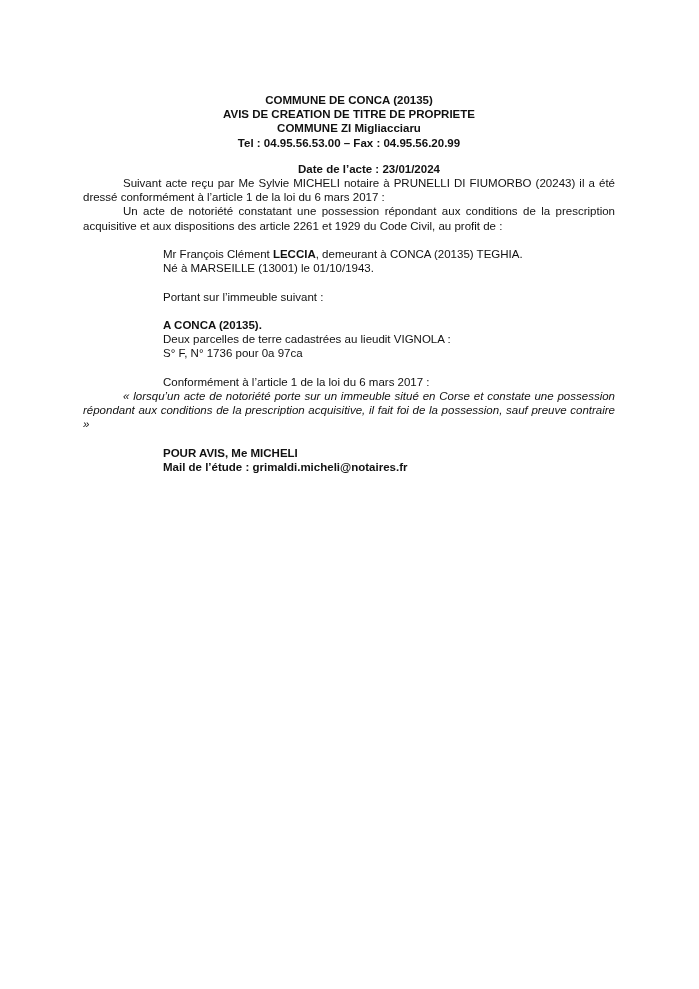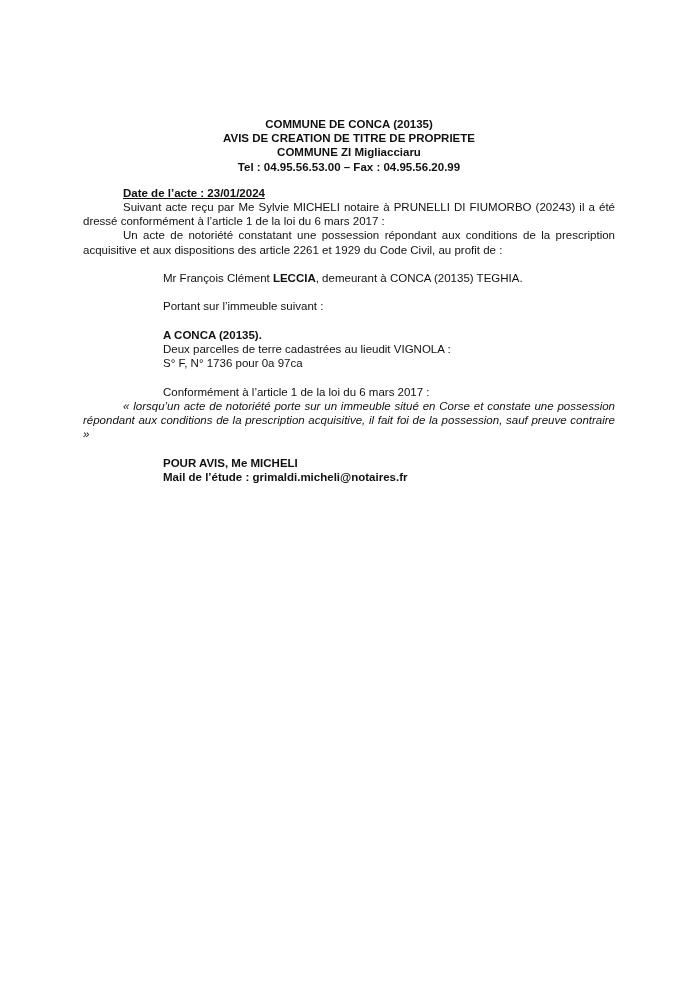--- a/index.html
+++ b/index.html
@@ -15,32 +15,31 @@
       font-family: "Liberation Sans", sans-serif;
       color: #111111;
       font-size: 11.5px;
       line-height: 14.2px;
     }
     .page {
       position: absolute;
       left: 83px;
       top: 93px;
       width: 532px;
-      margin-top: 24px;
     }
     .header {
       text-align: center;
       font-weight: bold;
       margin-bottom: 12px;
     }
     .header div { white-space: nowrap; }
     .date-line {
       padding-left: 40px;
       font-weight: bold;
-      text-decoration: underline;
+      text-align: center;
     }
     .para {
       text-align: justify;
       text-indent: 40px;
     }
     .indent-block {
       padding-left: 40px;
     }
     .gap { height: 14.2px; }
     .bold { font-weight: bold; }
@@ -64,20 +63,21 @@
   </div>
 
   <div class="date-line">Date de l’acte : 23/01/2024</div>
   <div class="para">Suivant acte reçu par Me Sylvie MICHELI notaire à PRUNELLI DI FIUMORBO (20243) il a été dressé conformément à l’article 1 de la loi du 6 mars 2017 :</div>
   <div class="para">Un acte de notoriété constatant une possession répondant aux conditions de la prescription acquisitive et aux dispositions des article 2261 et 1929 du Code Civil, au profit de :</div>
 
   <div class="gap"></div>
 
   <div class="indent-block">
     <div class="line"><span>Mr François Clément </span><span class="bold">LECCIA</span><span>, demeurant à CONCA (20135) TEGHIA.</span></div>
+    <div class="line">Né à MARSEILLE (13001) le 01/10/1943.</div>
 
     <div class="gap"></div>
 
     <div class="line">Portant sur l’immeuble suivant :</div>
 
     <div class="gap"></div>
 
     <div class="line bold">A CONCA (20135).</div>
     <div class="line">Deux parcelles de terre cadastrées au lieudit VIGNOLA :</div>
     <div class="line">S° F, N° 1736 pour 0a 97ca</div>

